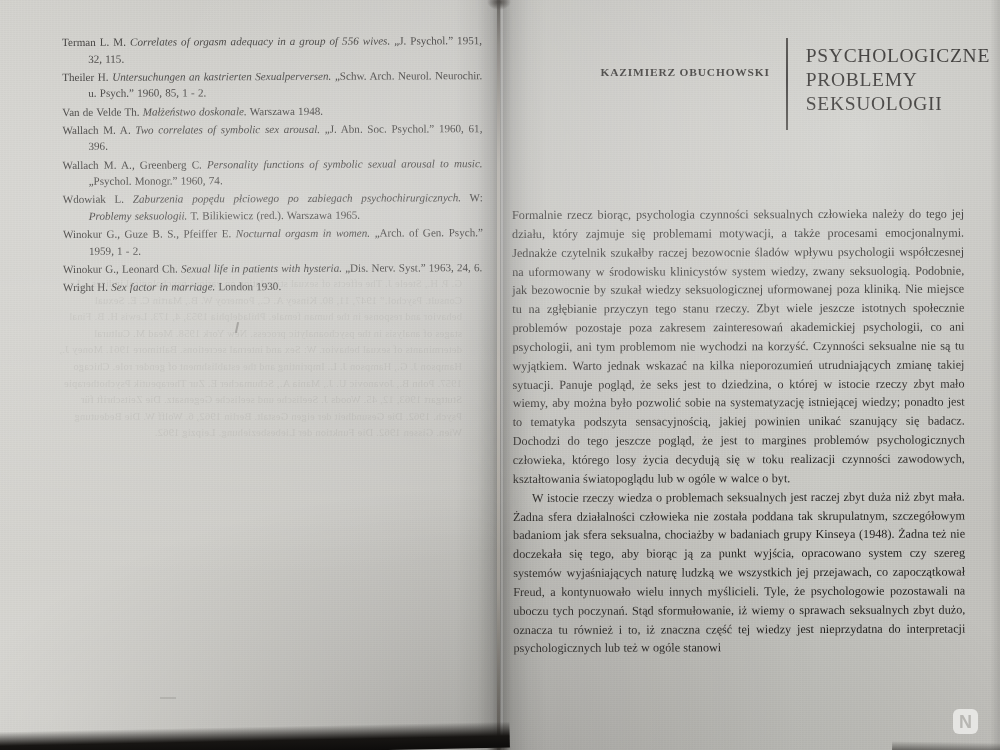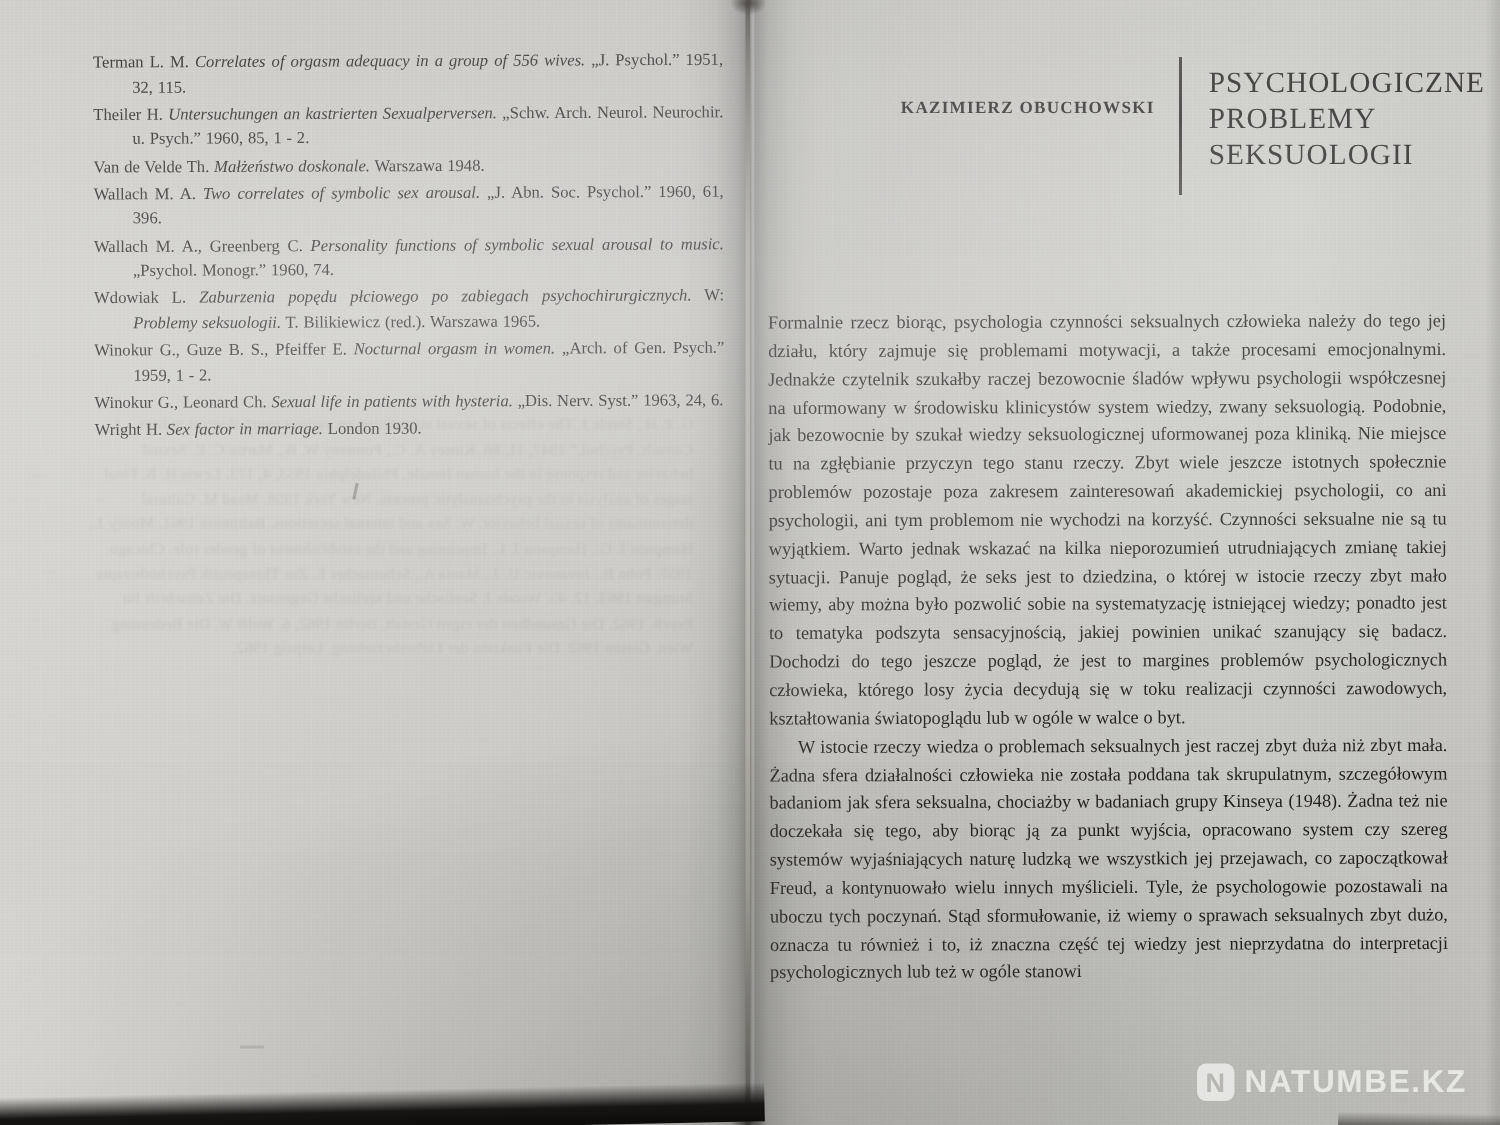--- a/index.html
+++ b/index.html
@@ -266,16 +266,15 @@
 
   <div class="edge-bottom"></div>
   <div class="edge-bottom-r"></div>
   <div class="edge-right"></div>
 
   <div class="scuff" style="left:236px;top:322px;width:2px;height:11px;transform:rotate(12deg);"></div>
   <div class="scuff" style="left:160px;top:697px;width:16px;height:2px;opacity:.18;"></div>
 
   <div class="watermark">
     <div class="wm-badge">N</div>
-    <div class="wm-text">NATUMBE.KZ</div>
   </div>
 
 </div>
 
 </body></html>

